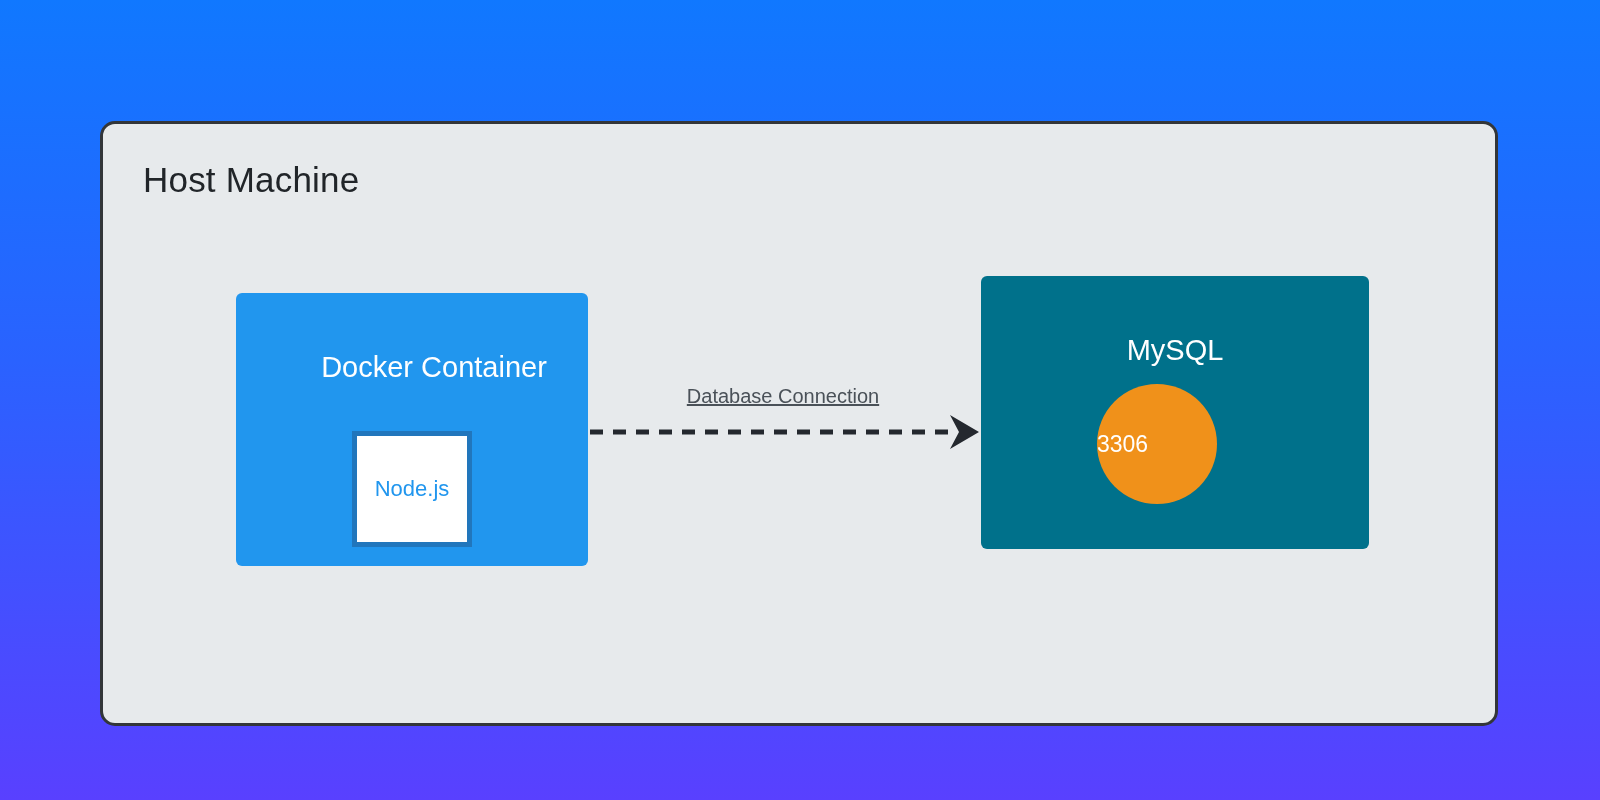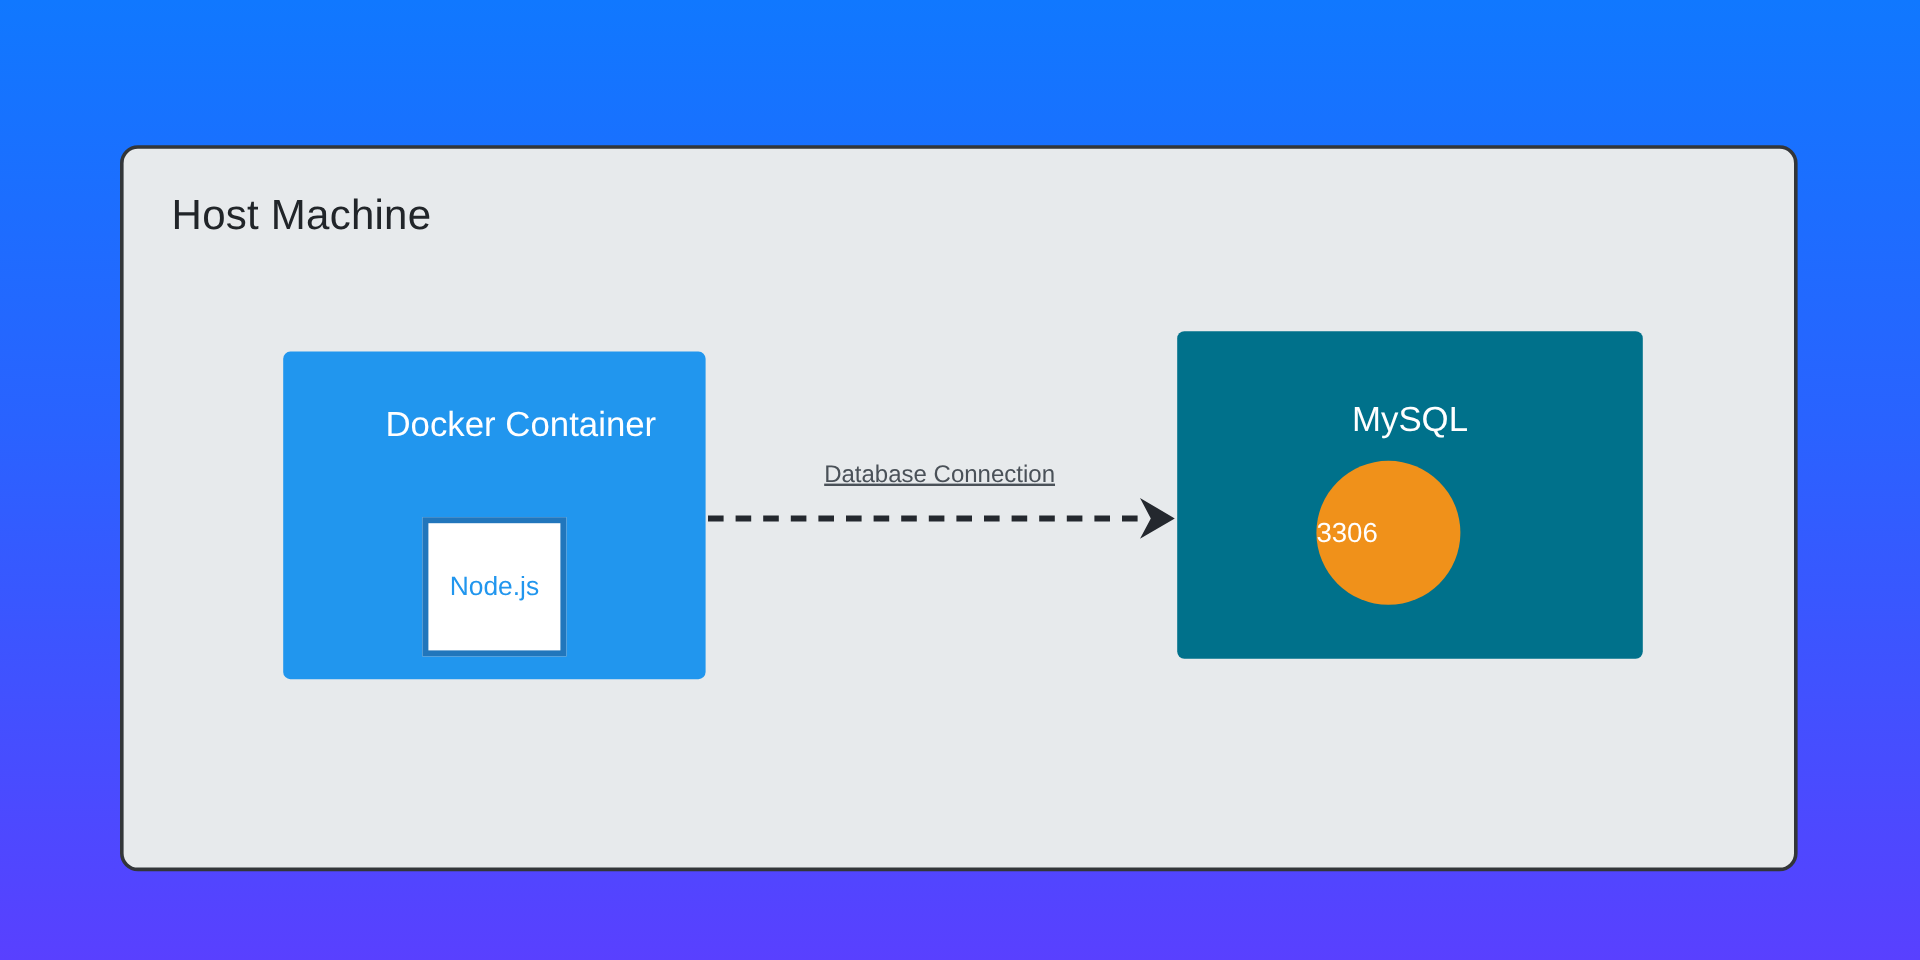--- a/index.html
+++ b/index.html
@@ -58,21 +58,21 @@
   }
 
   
   #docker-box {
     left: 236px;
     top: 293px;
     width: 352px;
     height: 273px;
     background: #2196ee;
   }
-  #docker-title { top: 45px; padding-left: 44px; }
+  #docker-title { top: 58px; padding-left: 44px; }
 
   #nodejs-box {
     position: absolute;
     left: 116px;
     top: 138px;
     width: 120px;
     height: 116px;
     box-sizing: border-box;
     background: #ffffff;
     border: 5px solid #2176bc;

